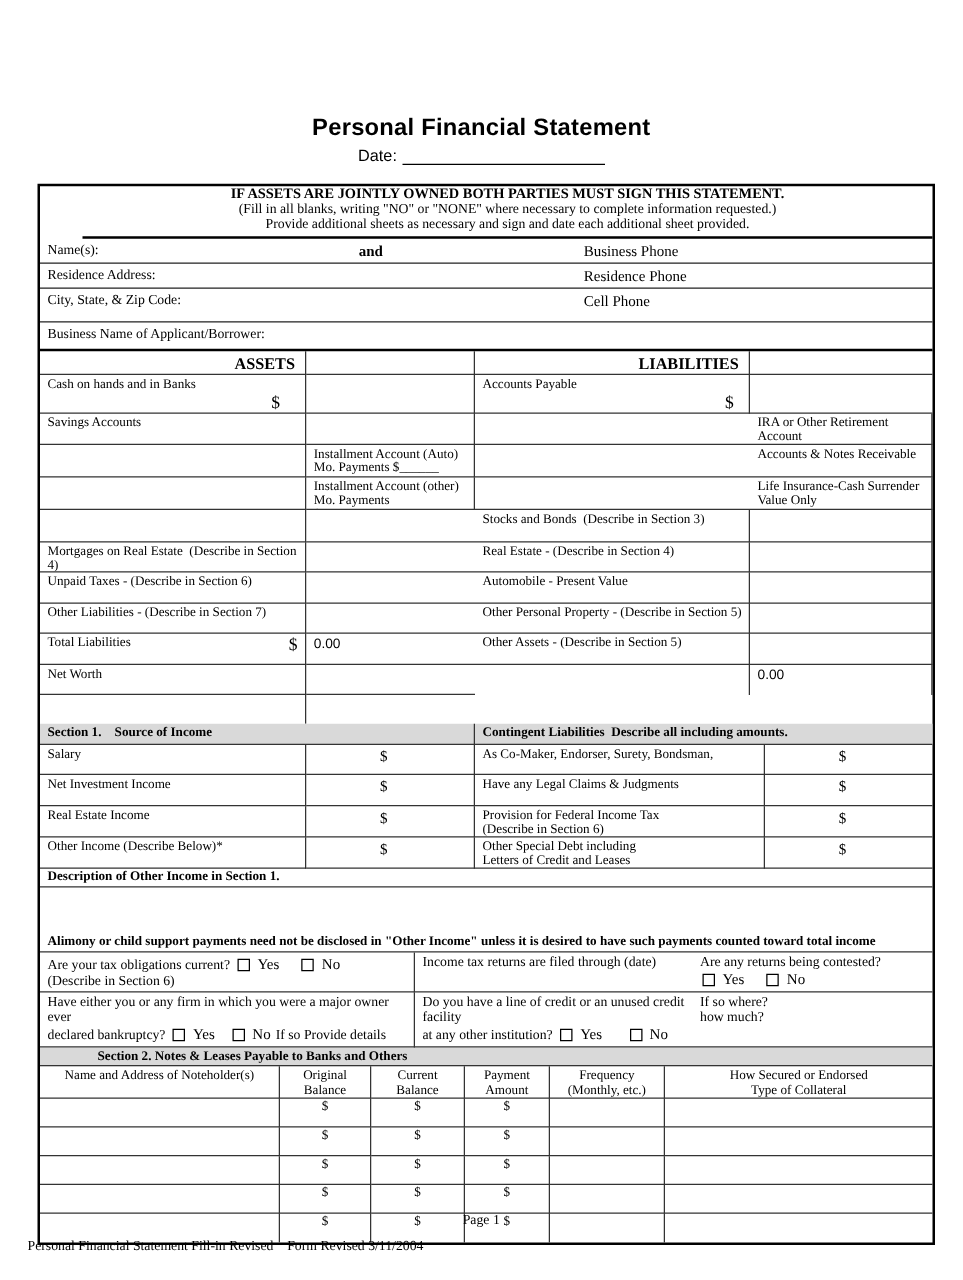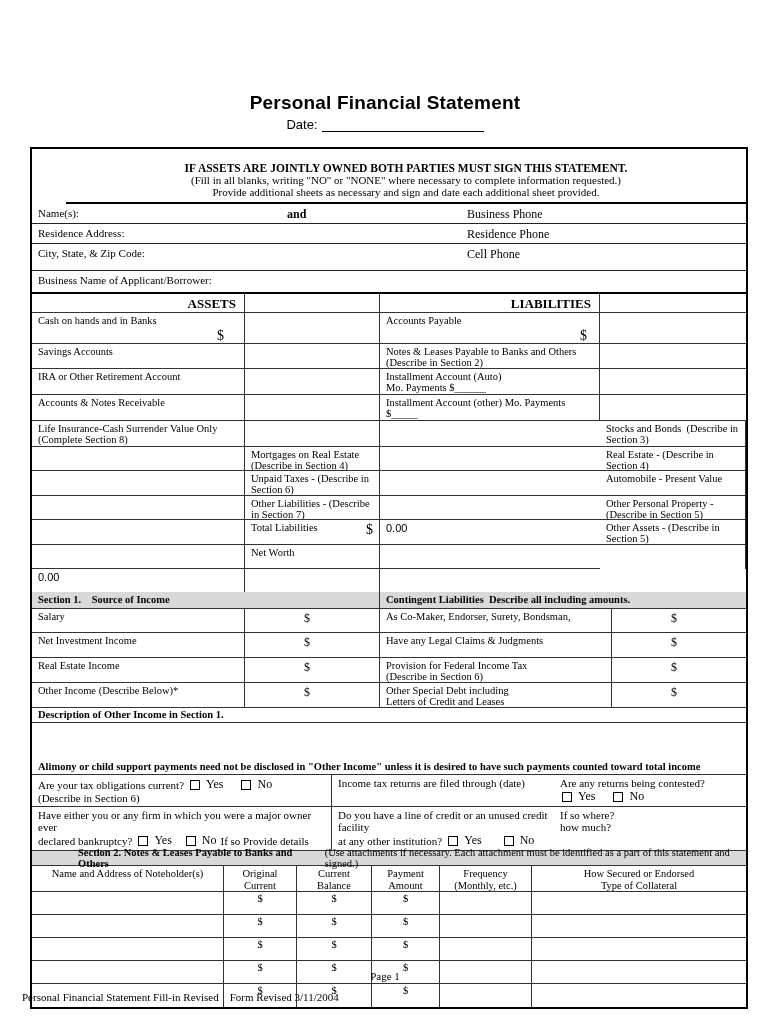--- a/index.html
+++ b/index.html
@@ -26,21 +26,21 @@
   .date-fill {
     display: inline-block; width: 162px; height: 13px;
     border-bottom: 1.5px solid #000; margin-left: 4px; vertical-align: bottom;
   }
   
   .form-box {
     position: absolute; left: 30px; top: 147px; width: 718px;
     border: 2px solid #000;
     font-size: 10.5px;
   }
-  .notice { text-align: center; padding: 13px 4px 4px; border-bottom: 2px solid #000; margin-left: 34px; }
+  .notice { text-align: center; padding: 0 4px 4px; border-bottom: 2px solid #000; margin-left: 34px; }
   .notice .n1 { font-weight: bold; font-size: 11.5px; }
   .notice .n2, .notice .n3 { font-size: 11px; }
   
   .id-row {
     position: relative; display: flex; align-items: flex-start;
     border-bottom: 1px solid #222; padding: 3px 6px 0 6px;
     font-size: 11px;
   }
   .id-row.r1 { height: 20px; }
   .id-row.r2 { height: 20px; }
@@ -170,22 +170,20 @@
       </div>
       <div class="c2"></div>
       <div class="c3 cash-cell">
         <span class="pre">Accounts Payable</span>
         <span class="ap-dollar">$</span>
       </div>
       <div></div>
 
       <div class="c1 pre">Savings Accounts</div>
       <div class="c2"></div>
-      <div class="c3 pre">Notes &amp; Leases Payable to Banks and Others
-(Describe in Section 2)</div>
       <div></div>
 
       <div class="c1 pre">IRA or Other Retirement Account</div>
       <div class="c2"></div>
       <div class="c3 pre">Installment Account (Auto)
  Mo. Payments $______</div>
       <div></div>
 
       <div class="c1 pre">Accounts &amp; Notes Receivable</div>
       <div class="c2"></div>
@@ -321,26 +319,25 @@
           <div class="q-right">
             <div>If so where?</div>
             <div>how much?</div>
           </div>
         </div>
       </div>
     </div>
 
     <div class="s2-band">
       <span class="b">Section 2.    Notes &amp; Leases Payable to Banks and Others</span>
-      <span>(Use attachments if necessary.  Each attachment must be identified as a part of this statement and signed.)</span>
     </div>
     <div class="s2-grid">
       <div class="s2-head">Name and Address of Noteholder(s)</div>
       <div class="s2-head">Original
-Current</div>
+Balance</div>
       <div class="s2-head">Current
 Balance</div>
       <div class="s2-head">Payment
 Amount</div>
       <div class="s2-head">Frequency
 (Monthly, etc.)</div>
       <div class="s2-head cend">How Secured or Endorsed
 Type of Collateral</div>
 
       <div></div>

